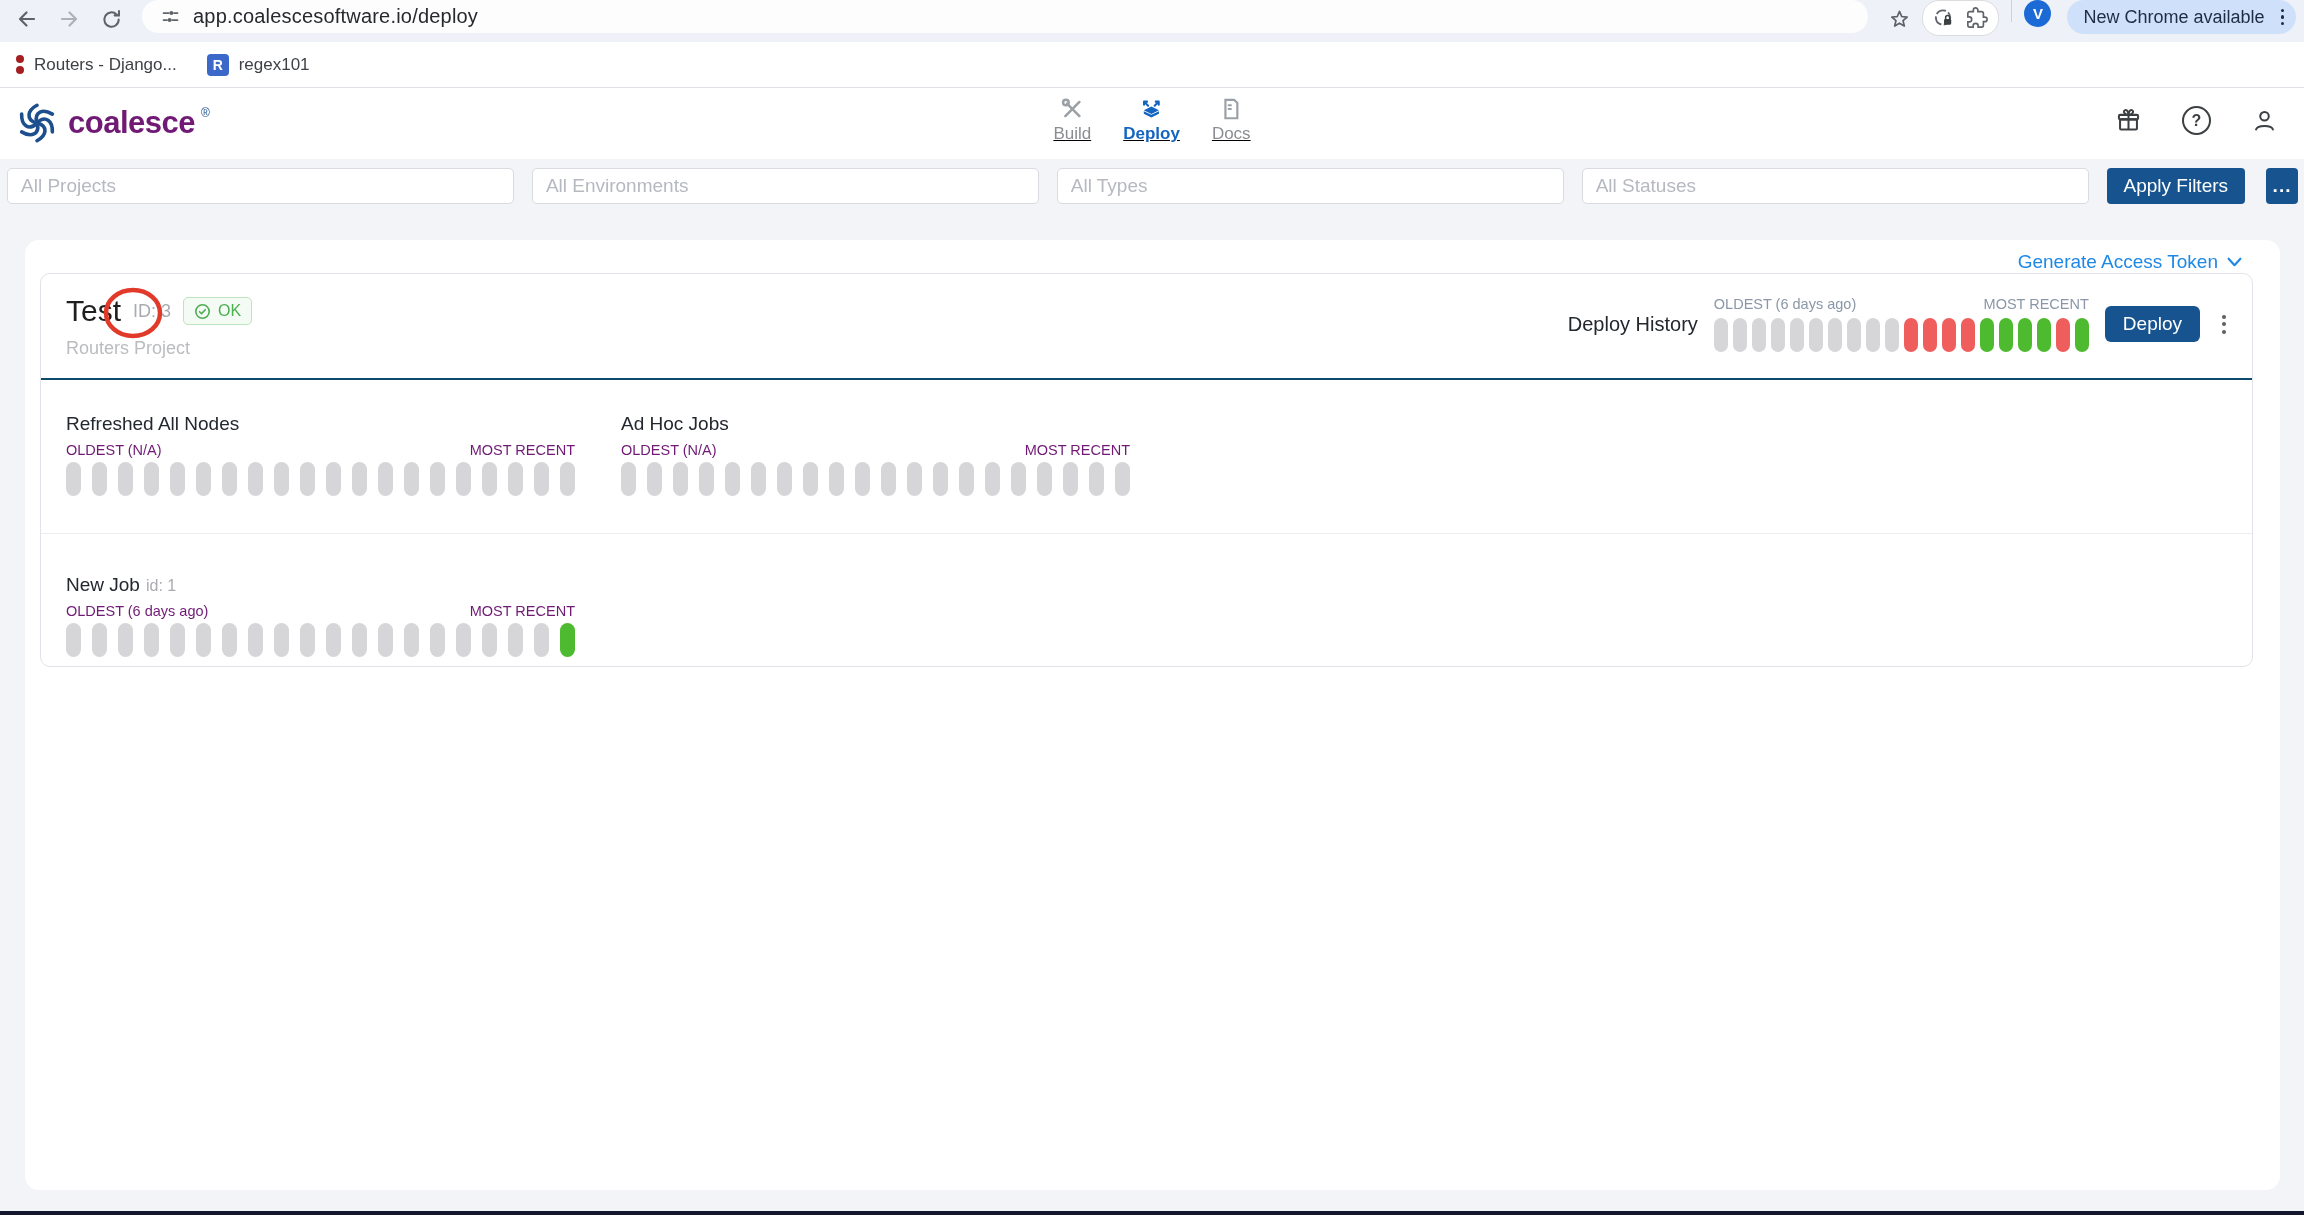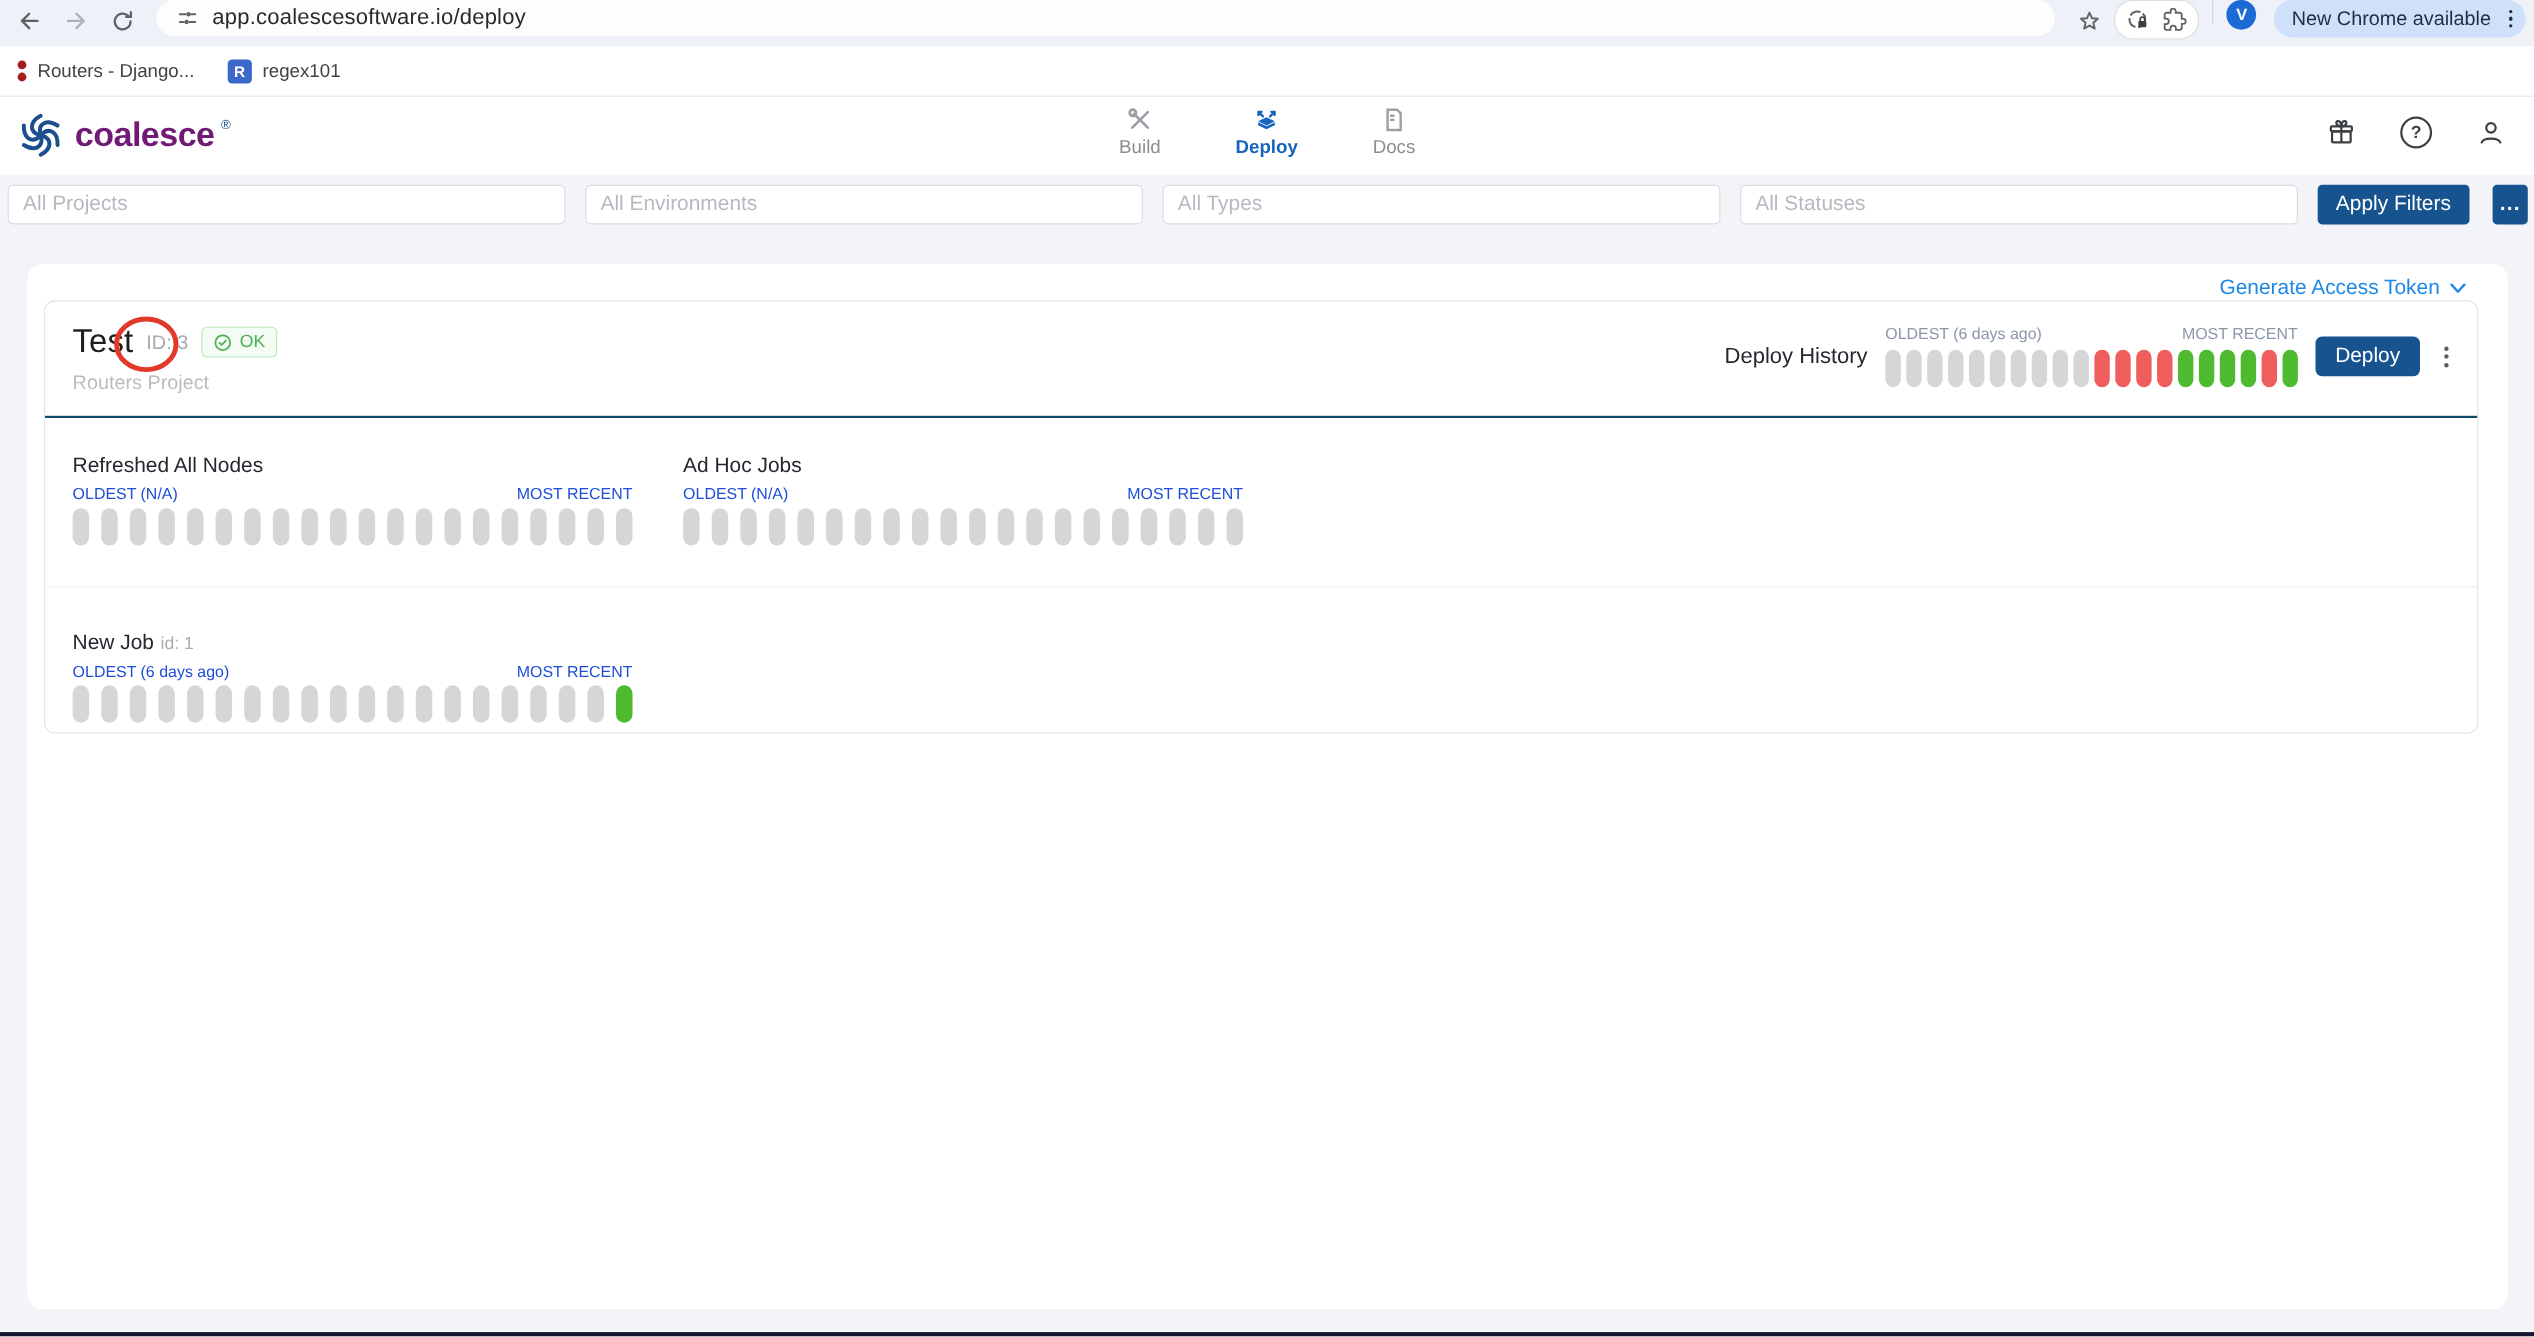--- a/index.html
+++ b/index.html
@@ -31,21 +31,21 @@
   .bm{display:flex;align-items:center;gap:10px;font-size:17px;color:#3f4246;}
   .fav-dots{display:flex;flex-direction:column;gap:3px;}
   .fav-dots i{width:8px;height:8px;border-radius:50%;background:#a41e22;display:block;}
   .fav-r{width:22px;height:22px;border-radius:4px;background:#3b68c9;color:#fff;font-size:14px;
     font-weight:bold;display:flex;align-items:center;justify-content:center;}
   
   .app-header{position:absolute;top:88px;left:0;right:0;height:71px;background:#fff;}
   .logo{position:absolute;left:16px;top:14px;display:flex;align-items:center;gap:10px;}
   .logo-text{font-size:31px;font-weight:bold;color:#701a75;letter-spacing:-.5px;}
   .logo-reg{font-size:12px;color:#1d4f8f;vertical-align:top;position:relative;top:-10px;left:-4px;}
-  .main-nav{position:absolute;left:50%;transform:translateX(-50%);top:8px;display:flex;gap:68px;}
+  .main-nav{position:absolute;left:50%;transform:translateX(-50%);top:8px;display:flex;gap:32px;text-decoration:underline;}
   .nav-item{display:flex;flex-direction:column;align-items:center;gap:2px;cursor:pointer;}
   .nav-item span{font-size:17px;color:#8a8d91;}
   .nav-item.active span{color:#1565c0;font-weight:bold;}
   .hdr-icons{position:absolute;right:26px;top:18px;display:flex;gap:40px;align-items:center;}
   .help-circ{width:25px;height:25px;border:2px solid #3c4043;border-radius:50%;display:flex;
     align-items:center;justify-content:center;font-size:16px;font-weight:bold;color:#3c4043;}
   
   .filter-bar{position:absolute;top:159px;left:0;right:0;height:81px;background:#f3f4f8;
     display:flex;align-items:flex-start;padding:9px 6px 0 7px;gap:18px;}
   .filter-bar input{flex:1;height:34px;border:1px solid #d9dbe0;border-radius:5px;background:#fff;
@@ -83,21 +83,21 @@
   .job-bars .bar{width:15px;margin-right:11px;}
   .bars .bar:last-child{margin-right:0;}
   .deploy-btn{padding:0 18px;height:36px;border-radius:6px;}
   .dots-menu{display:flex;flex-direction:column;gap:3.5px;align-items:center;padding:6px;cursor:pointer;}
   .dots-menu i{width:4px;height:4px;border-radius:50%;background:#5a5d61;display:block;}
   .row2{border-top:2px solid #0c4a6e;height:155px;display:flex;gap:46px;padding:33px 0 0 25px;box-sizing:border-box;}
   .row3{border-top:1px solid #ededf0;padding:40px 0 0 25px;}
   .job-block{width:509px;flex:none;}
   .job-title{font-size:19px;color:#23272e;}
   .job-title .job-id{font-size:16px;color:#a9abb0;margin-left:6px;}
-  .job-labels{width:509px;display:flex;justify-content:space-between;font-size:14.5px;color:#1d4ed8;
+  .job-labels{width:509px;display:flex;justify-content:space-between;font-size:14.5px;color:#701a75;
     margin:7px 0 4px;}
   .bottom-strip{position:absolute;left:0;right:0;bottom:0;height:4px;background:#14162e;}
 </style>
 </head>
 <body>
 
 <div class="toolbar">
   <div class="tb-btn">
     <svg width="24" height="24" viewBox="0 0 24 24">
         <path d="M19 12H5.5M11.5 5.5 5 12l6.5 6.5" stroke="#5f6368" stroke-width="2.2" fill="none" stroke-linecap="round" stroke-linejoin="round"></path>

